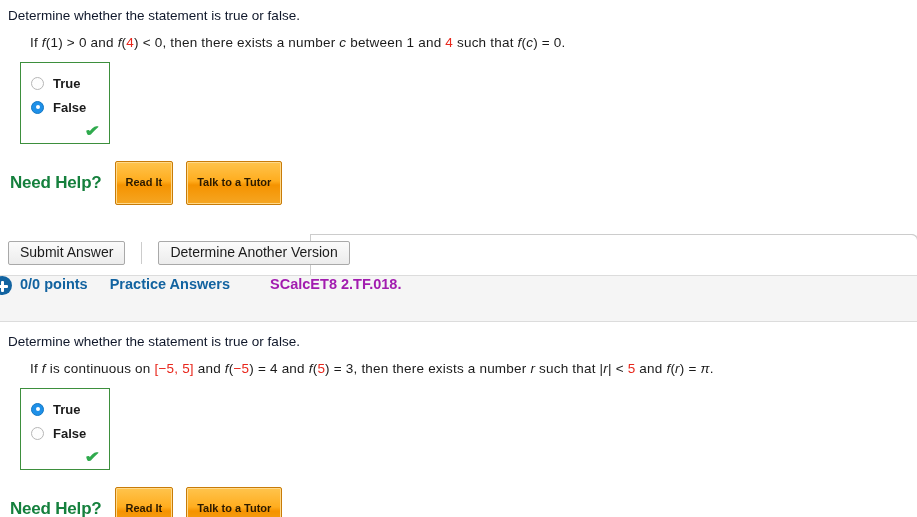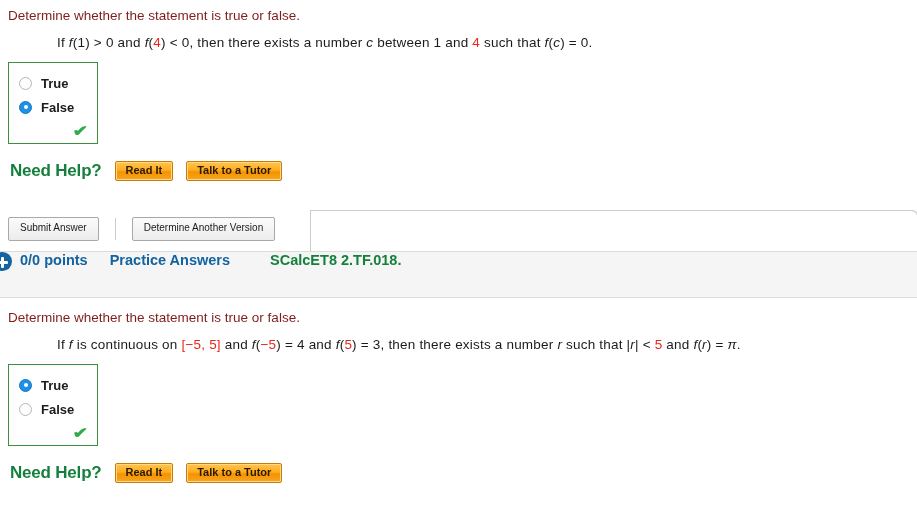--- a/index.html
+++ b/index.html
@@ -14,40 +14,40 @@
     font-size: 13px;
     color: #1a1a1a;
     overflow: hidden;
     position: relative;
   }
   .question-block {
     position: relative;
   }
   .prompt {
     font-size: 13.5px;
-    color: #7f1d1d;
+    color: #0f172a;
     padding-left: 8px;
   }
   .statement {
     font-size: 13.5px;
     color: #1b1b1b;
-    padding-left: 57px;
+    padding-left: 30px;
     white-space: nowrap;
   }
   .it { font-style: italic; }
   .red { color: #e8271c; }
   .math { letter-spacing: 0.2px; }
 
   
   .answer-box {
     border: 1px solid #3d8f3d;
     width: 90px;
     box-sizing: border-box;
     padding: 8px 0 2px 0;
-    margin-left: 8px;
+    margin-left: 20px;
   }
   .opt-row {
     display: flex;
     align-items: center;
     height: 24px;
     padding-left: 10px;
   }
   .radio {
     width: 13px;
     height: 13px;
@@ -102,21 +102,21 @@
   .need-help-label {
     color: #15803d;
     font-size: 17px;
     font-weight: bold;
     letter-spacing: -0.2px;
   }
   .hbtn {
     margin-left: 13px;
     height: 18px;
     line-height: 17px;
-    padding: 0 10px;
+    padding: 12px 10px;
     font-size: 11px;
     font-weight: bold;
     color: #2b1a00;
     text-align: right;
     border: 1px solid #c87b08;
     border-radius: 2px;
     background: linear-gradient(to bottom, #ffc44d 0%, #ffad1f 45%, #f59300 55%, #f5a623 100%);
     box-shadow: inset 0 0 0 1px #ffd98a;
     cursor: pointer;
     white-space: nowrap;
@@ -154,21 +154,21 @@
     left: 8px;
     top: 14px;
     display: flex;
     align-items: center;
     z-index: 2;
   }
   .gbtn {
     height: 22px;
     line-height: 20px;
     padding: 0 11px;
-    font-size: 10px;
+    font-size: 14px;
     color: #1b1b1b;
     background: linear-gradient(to bottom, #fbfbfb 0%, #ececec 100%);
     border: 1px solid #a9a9a9;
     border-radius: 2px;
     cursor: pointer;
     white-space: nowrap;
   }
   .vdiv {
     width: 1px;
     height: 22px;
@@ -215,21 +215,21 @@
   }
   .prev-answers {
     margin-left: 22px;
     color: #1263a0;
     font-size: 14.5px;
     font-weight: bold;
     cursor: pointer;
   }
   .qcode {
     margin-left: 40px;
-    color: #15803d;
+    color: #a21caf;
     font-size: 14.5px;
     font-weight: bold;
   }
 </style>
 </head>
 <body>
 
 <div class="question-block" style="padding-top:8px;">
   <div class="prompt">Determine whether the statement is true or false.</div>
   <div class="statement math" style="margin-top:12px;"><span>If </span><span class="it">f</span><span>(1) &gt; 0 and </span><span class="it">f</span><span>(</span><span class="red">4</span><span>) &lt; 0, then there exists a number </span><span class="it">c</span><span> between 1 and </span><span class="red">4</span><span> such that </span><span class="it">f</span><span>(</span><span class="it">c</span><span>) = 0.</span></div>

